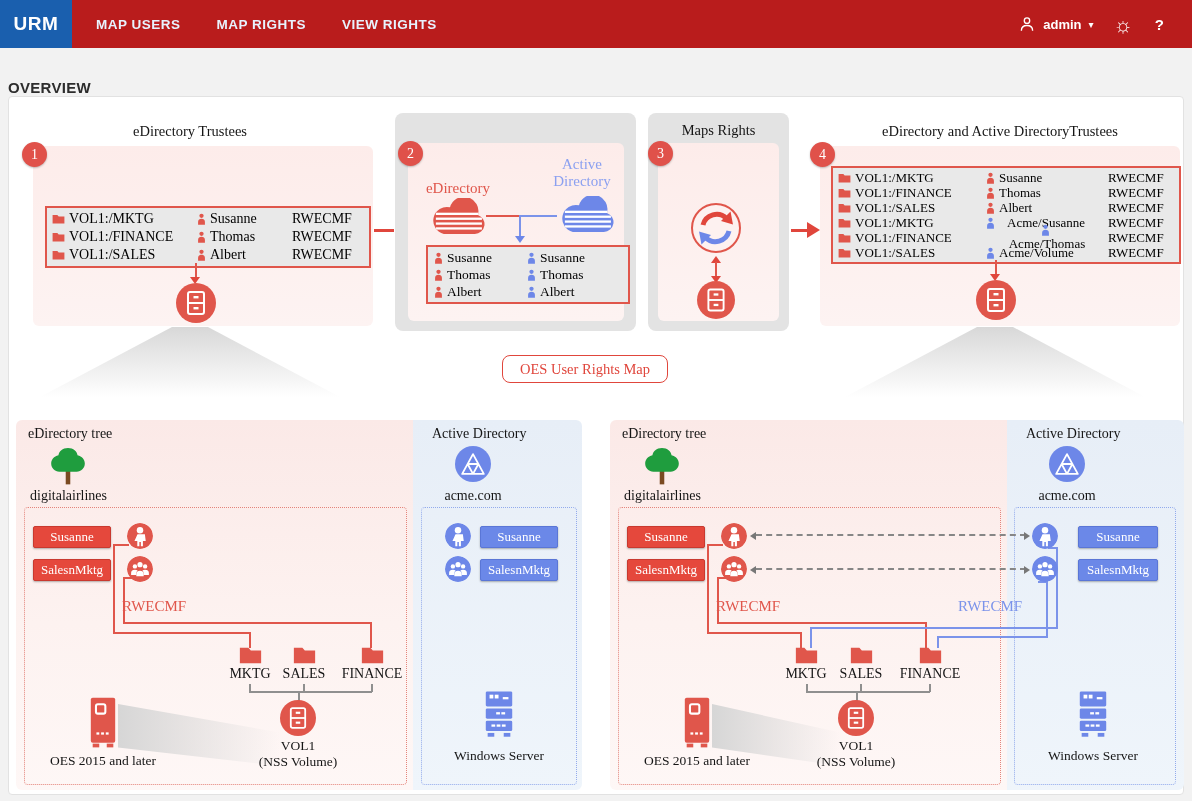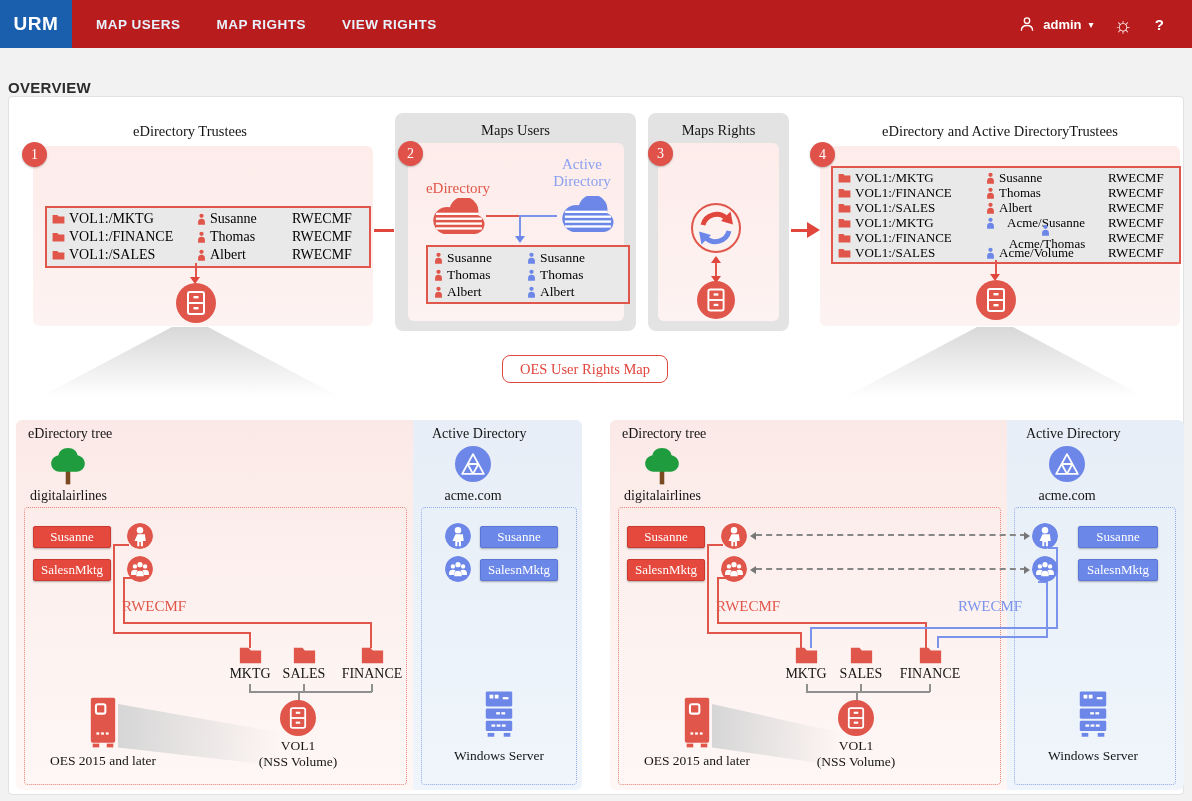--- a/index.html
+++ b/index.html
@@ -157,21 +157,20 @@
       <circle cx="20" cy="20" r="20" fill="#e0564b"></circle>
       <rect x="12" y="9" width="16" height="22" rx="2" fill="none" stroke="#fff" stroke-width="2"></rect>
       <line x1="12" y1="20" x2="28" y2="20" stroke="#fff" stroke-width="2"></line>
       <rect x="17.5" y="13" width="5" height="2.4" fill="#fff"></rect>
       <rect x="17.5" y="24" width="5" height="2.4" fill="#fff"></rect>
     </svg>
   <div class="beam-v" style="left:40px;top:327px;width:300px;height:70px;"></div>
   <div class="hline" style="left:374px;top:229px;width:20px;height:3px;background:#e0463c;"></div>
 
   <div class="graybox" style="left:395px;top:113px;width:241px;height:218px;"></div>
-  <div class="step-title" style="left:395px;top:122px;width:241px;">Maps Users</div>
   <div class="pinkbox" style="left:408px;top:143px;width:216px;height:178px;"></div>
   <div class="badge" style="left:398px;top:141px;">2</div>
   <div class="abs serif" style="left:415px;top:180px;width:86px;text-align:center;font-size:15px;color:#e0564b;">eDirectory</div>
   <div class="abs serif" style="left:540px;top:156px;width:84px;text-align:center;font-size:15px;color:#8ba0f0;line-height:17px;">Active Directory</div>
   <svg class="abs" style="left:427px;top:198px;" width="62" height="40" viewBox="0 0 70 44">
     <defs>
         <clipPath id="clr">
           <path d="M19 40h35a11 11 0 0 0 3.5-21.4A16 16 0 0 0 26 10 12 12 0 0 0 19 40z"></path>
         </clipPath>
       </defs>

